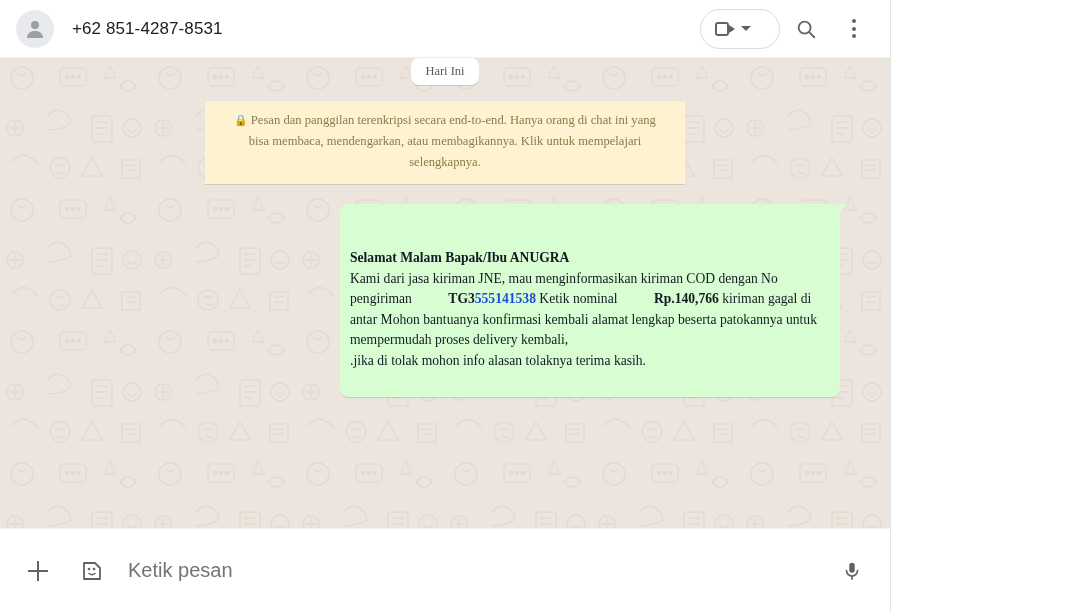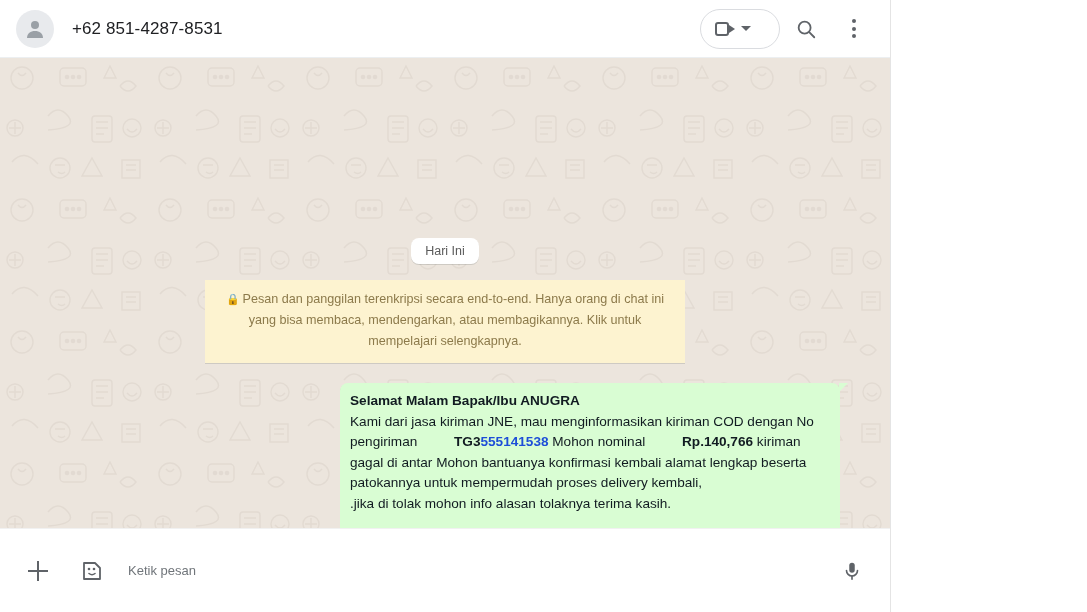--- a/index.html
+++ b/index.html
@@ -125,21 +125,21 @@
     inset: 0;
     opacity: .5;
   }
   .msg-inner {
     position: relative;
     z-index: 2;
     height: 100%;
     display: flex;
     flex-direction: column;
     align-items: center;
-    padding-top: 180px;
+    font-family: Liberation Serif, serif;
   }
   .date-pill {
     background: #ffffff;
     color: #5a5a5a;
     font-size: 12.5px;
     padding: 6px 14px;
     border-radius: 8px;
     box-shadow: 0 1px 0.5px rgba(11,20,26,.13);
   }
   .encryption-note {
@@ -179,20 +179,21 @@
   .bubble .tail {
     position: absolute;
     top: 0; right: -8px;
     width: 0; height: 0;
     border-top: 9px solid #d9fdd3;
     border-right: 9px solid transparent;
   }
   .bubble-title {
     font-weight: bold;
     display: block;
+    margin-top: 36px;
   }
   .b { font-weight: bold; margin-left: 33px; }
   .tracking-link { color: #1d4ed8; font-weight: bold; }
   .spacer-line { display: block; height: 20px; }
   
   .composer {
     height: 84px;
     flex: 0 0 84px;
     background: #ffffff;
     display: flex;
@@ -214,21 +215,21 @@
     position: absolute;
     background: #5f6368;
   }
   .plus-wrap { position: relative; width: 22px; height: 22px; }
   .plus-wrap .v { left: 10px; top: 1px; width: 2px; height: 20px; }
   .plus-wrap .h { top: 10px; left: 1px; height: 2px; width: 20px; }
   .msg-input {
     flex: 1 1 auto;
     border: none;
     outline: none;
-    font-size: 13px;
+    font-size: 20px;
     color: #3c4043;
     font-family: "Liberation Sans", sans-serif;
     background: transparent;
   }
   .msg-input::placeholder { color: #70757a; }
   
   .right-panel {
     position: absolute;
     left: 891px; top: 0;
     width: 196px; height: 612px;
@@ -313,21 +314,21 @@
         <div class="date-pill">Hari Ini</div>
 
         <div class="encryption-note">
           <span class="lock-glyph">🔒</span><span>Pesan dan panggilan terenkripsi secara end-to-end. Hanya orang di chat ini yang bisa membaca, mendengarkan, atau membagikannya. Klik untuk mempelajari selengkapnya.</span>
         </div>
 
         <div class="bubble-row">
           <div class="bubble">
             <span class="tail"></span>
             <span class="bubble-title">Selamat Malam Bapak/Ibu ANUGRA</span>
-            <span>Kami dari jasa kiriman JNE, mau menginformasikan kiriman COD dengan No pengiriman </span><span class="b">TG3</span><span class="tracking-link">555141538</span><span> Mohon nominal </span><span class="b">Rp.140,766</span><span> kiriman gagal di antar Mohon bantuanya konfirmasi kembali alamat lengkap beserta patokannya untuk mempermudah proses delivery kembali,</span>
+            <span>Kami dari jasa kiriman JNE, mau menginformasikan kiriman COD dengan No pengiriman </span><span class="b">TG3</span><span class="tracking-link">555141538</span><span> Ketik nominal </span><span class="b">Rp.140,766</span><span> kiriman gagal di antar Mohon bantuanya konfirmasi kembali alamat lengkap beserta patokannya untuk mempermudah proses delivery kembali,</span>
             <br>
             <span>.jika di tolak mohon info alasan tolaknya terima kasih.</span>
             <span class="spacer-line"></span>
             
           </div>
         </div>
 
       </div>
     </div>
 

